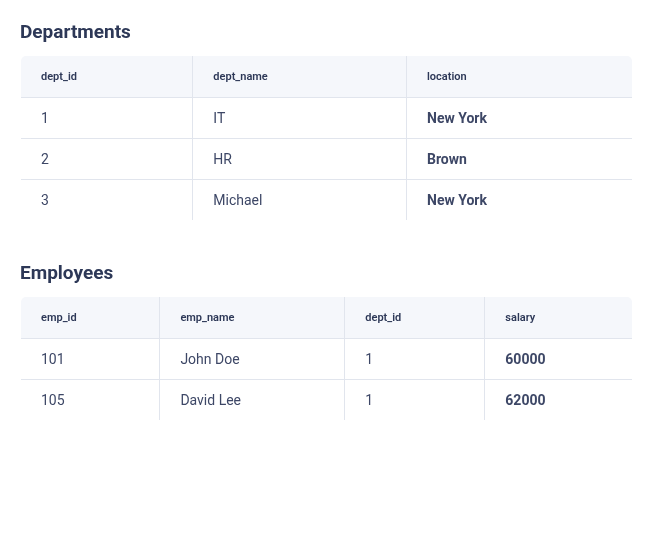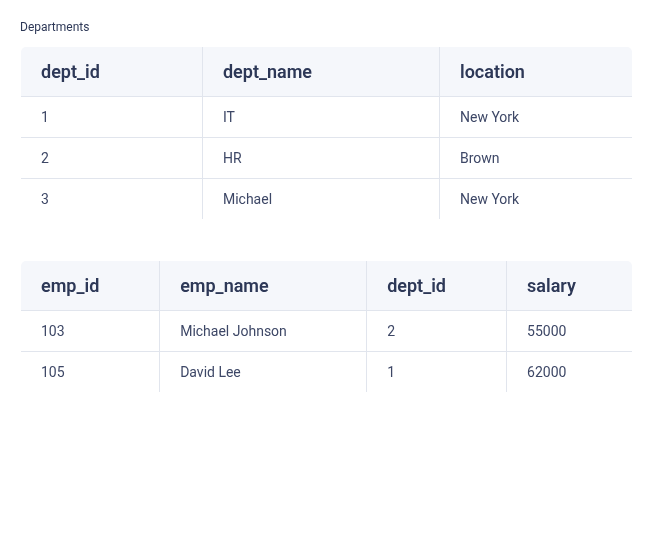--- a/index.html
+++ b/index.html
@@ -11,57 +11,58 @@
       font-family: -apple-system, BlinkMacSystemFont, "Segoe UI", Roboto, "Helvetica Neue", Arial, sans-serif;
       background: #ffffff;
       padding: 20px;
       color: #2d3857;
       width: 653px;
     }
     .section {
       margin-bottom: 40px;
     }
     .section-title {
-      font-size: 12px;
-      font-weight: 400;
+      font-size: 19px;
+      font-weight: 700;
       color: #2d3857;
       margin-bottom: 12px;
     }
     table {
       width: 100%;
       border-collapse: collapse;
       border: 1px solid #e1e5ed;
       border-radius: 6px;
       overflow: hidden;
     }
     thead tr {
       background: #f5f7fb;
     }
     th {
       text-align: left;
       padding: 14px 20px;
-      font-size: 18px;
+      font-size: 11px;
       font-weight: 600;
       color: #2d3857;
       border-bottom: 1px solid #e1e5ed;
       border-right: 1px solid #e1e5ed;
     }
     th:last-child {
       border-right: none;
       margin-left: 20px;
     }
     td {
       padding: 12px 20px;
       font-size: 14px;
       color: #3d4766;
       border-bottom: 1px solid #e1e5ed;
       border-right: 1px solid #e1e5ed;
     }
     td:last-child {
       border-right: none;
+      font-weight: bold;
     }
     tbody tr:last-child td {
       border-bottom: none;
     }
   </style>
 </head>
 <body>
 
 <div class="section">
   <div class="section-title">Departments</div>
@@ -87,35 +88,36 @@
       <tr>
         <td>3</td>
         <td>Michael</td>
         <td>New York</td>
       </tr>
     </tbody>
   </table>
 </div>
 
 <div class="section">
+  <div class="section-title">Employees</div>
   <table>
     <thead>
       <tr>
         <th>emp_id</th>
         <th>emp_name</th>
         <th>dept_id</th>
         <th>salary</th>
       </tr>
     </thead>
     <tbody>
       <tr>
-        <td>103</td>
-        <td>Michael Johnson</td>
-        <td>2</td>
-        <td>55000</td>
+        <td>101</td>
+        <td>John Doe</td>
+        <td>1</td>
+        <td>60000</td>
       </tr>
       <tr>
         <td>105</td>
         <td>David Lee</td>
         <td>1</td>
         <td>62000</td>
       </tr>
     </tbody>
   </table>
 </div>

